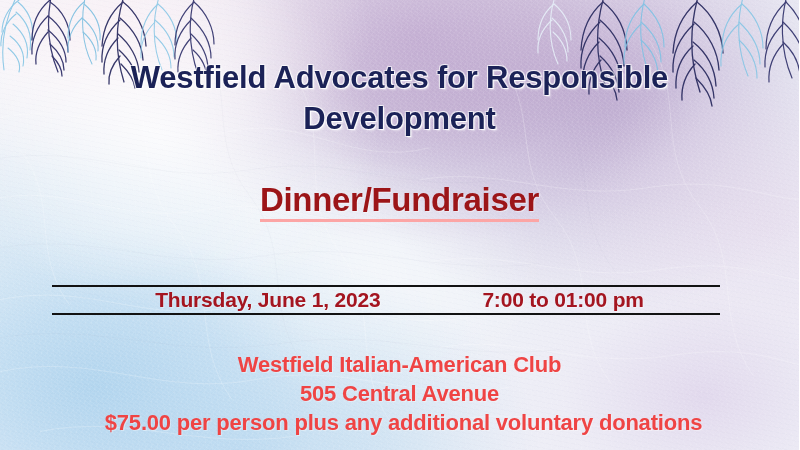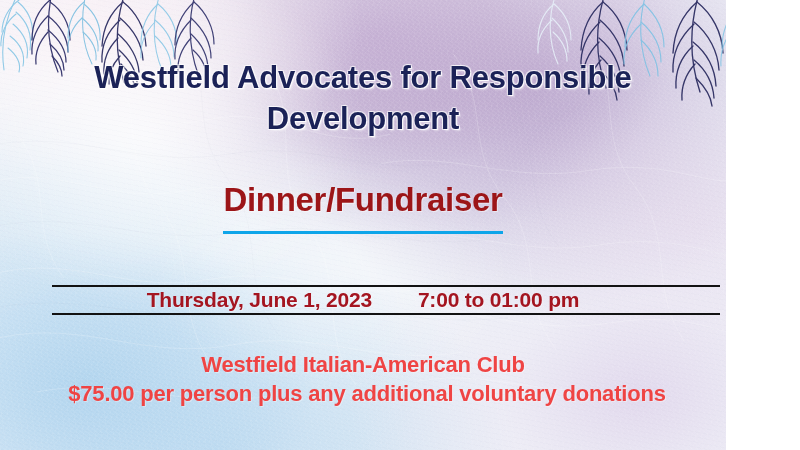--- a/index.html
+++ b/index.html
@@ -8,21 +8,21 @@
     padding: 0;
     background: #ffffff;
   }
 
   body {
     font-family: "Liberation Sans", sans-serif;
   }
 
   #flyer {
     position: relative;
-    width: 726px;
+    width: 799px;
     height: 450px;
     overflow: hidden;
     box-sizing: border-box;
   }
 
   
   .bg-layer {
     position: absolute;
     inset: 0;
     pointer-events: none;
@@ -161,22 +161,22 @@
     top: 181px;
     text-align: center;
     font-size: 33px;
     font-weight: bold;
     letter-spacing: -0.3px;
     color: #9c1518;
     text-shadow: 1px 1px 0 rgba(255,255,255,0.45);
   }
 
   .headline span {
-    border-bottom: 3px solid #0ea5e9;
-    padding-bottom: 13px;
+    border-bottom: 3px solid #fca5a5;
+    padding-bottom: 1px;
   }
 
   .slogan {
     position: absolute;
     left: 0;
     right: 0;
     top: 254px;
     text-align: center;
     font-size: 21px;
     font-weight: bold;
@@ -202,20 +202,21 @@
     top: 287px;
     height: 26px;
     display: flex;
     align-items: center;
     justify-content: center;
     font-size: 21px;
     font-weight: bold;
     letter-spacing: -0.2px;
     color: #a41520;
     text-shadow: 1px 1px 0 rgba(255,255,255,0.35);
+    gap: 28px;
   }
 
   .datetime .date { }
   .datetime .gap  { display: inline-block; width: 46px; }
   .datetime .time { }
 
   .venue {
     position: absolute;
     left: 0;
     right: 0;
@@ -423,17 +424,18 @@
     <div class="rule rule-bottom"></div>
 
     <div class="datetime">
       <span class="date">Thursday, June 1, 2023</span>
       <span class="gap"></span>
       <span class="time">7:00 to 01:00 pm</span>
     </div>
 
     <div class="venue">
       <div class="venue-name">Westfield Italian-American Club</div>
+      <div class="venue-address">505 Central Avenue</div>
       <div class="venue-price">$75.00 per person plus any additional voluntary donations</div>
     </div>
 
   </div>
 </div>
 
 </body></html>

